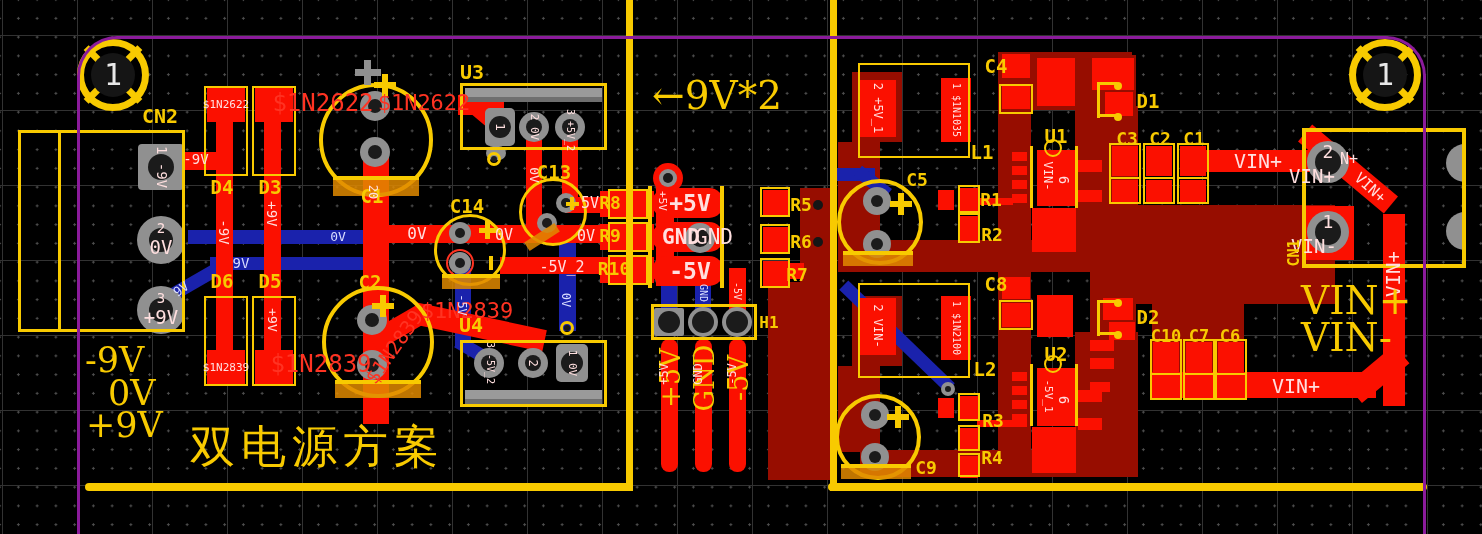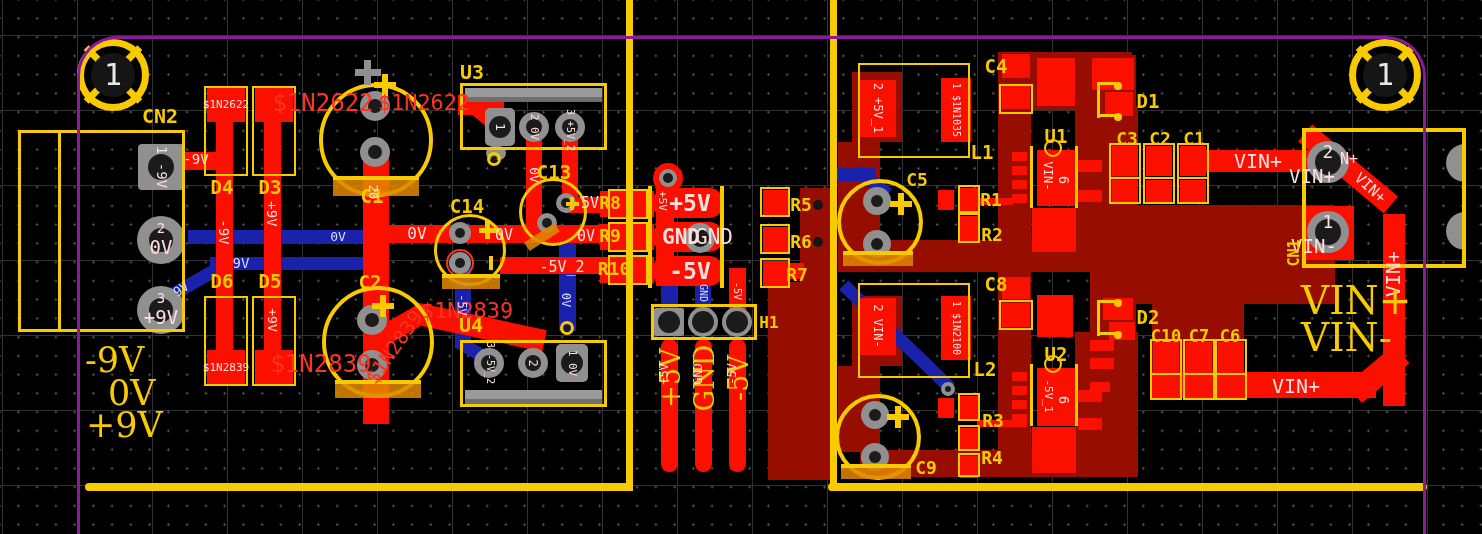--- a/index.html
+++ b/index.html
@@ -439,15 +439,17 @@
       <span class="ptxt" style="left: 1199px; top: 336px; font-size: 17px; color: rgb(248, 202, 0); font-family: &quot;DejaVu Sans Mono&quot;, &quot;Liberation Mono&quot;, monospace; font-weight: bold; transform: translate(-50%, -50%);">C7</span>
       <span class="ptxt" style="left: 1230px; top: 336px; font-size: 17px; color: rgb(248, 202, 0); font-family: &quot;DejaVu Sans Mono&quot;, &quot;Liberation Mono&quot;, monospace; font-weight: bold; transform: translate(-50%, -50%);">C6</span>
       <span class="ptxt" style="left: 1296px; top: 386px; font-size: 20px; color: rgb(255, 223, 223); font-family: &quot;DejaVu Sans Mono&quot;, &quot;Liberation Mono&quot;, monospace; transform: translate(-50%, -50%);">VIN+</span>
       <span class="ptxt" style="left: 113px; top: 75px; font-size: 30px; color: rgb(232, 232, 232); font-family: &quot;DejaVu Sans Mono&quot;, &quot;Liberation Mono&quot;, monospace; transform: translate(-50%, -50%);">1</span>
       <span class="ptxt" style="left: 1385px; top: 75px; font-size: 30px; color: rgb(232, 232, 232); font-family: &quot;DejaVu Sans Mono&quot;, &quot;Liberation Mono&quot;, monospace; transform: translate(-50%, -50%);">1</span>
     </div>
   <div id="board-outline"></div>
   <div id="ann-rail-n9" class="ann">-9V</div>
   <div id="ann-rail-0" class="ann">0V</div>
   <div id="ann-rail-p9" class="ann">+9V</div>
+  <div id="ann-dual" class="ann">双电源方案</div>
+  <div id="ann-mid-top" class="ann">←9V*2</div>
   <div id="ann-vinp" class="ann">VIN+</div>
   <div id="ann-vinn" class="ann">VIN-</div>
 </div>
 
 </body></html>

